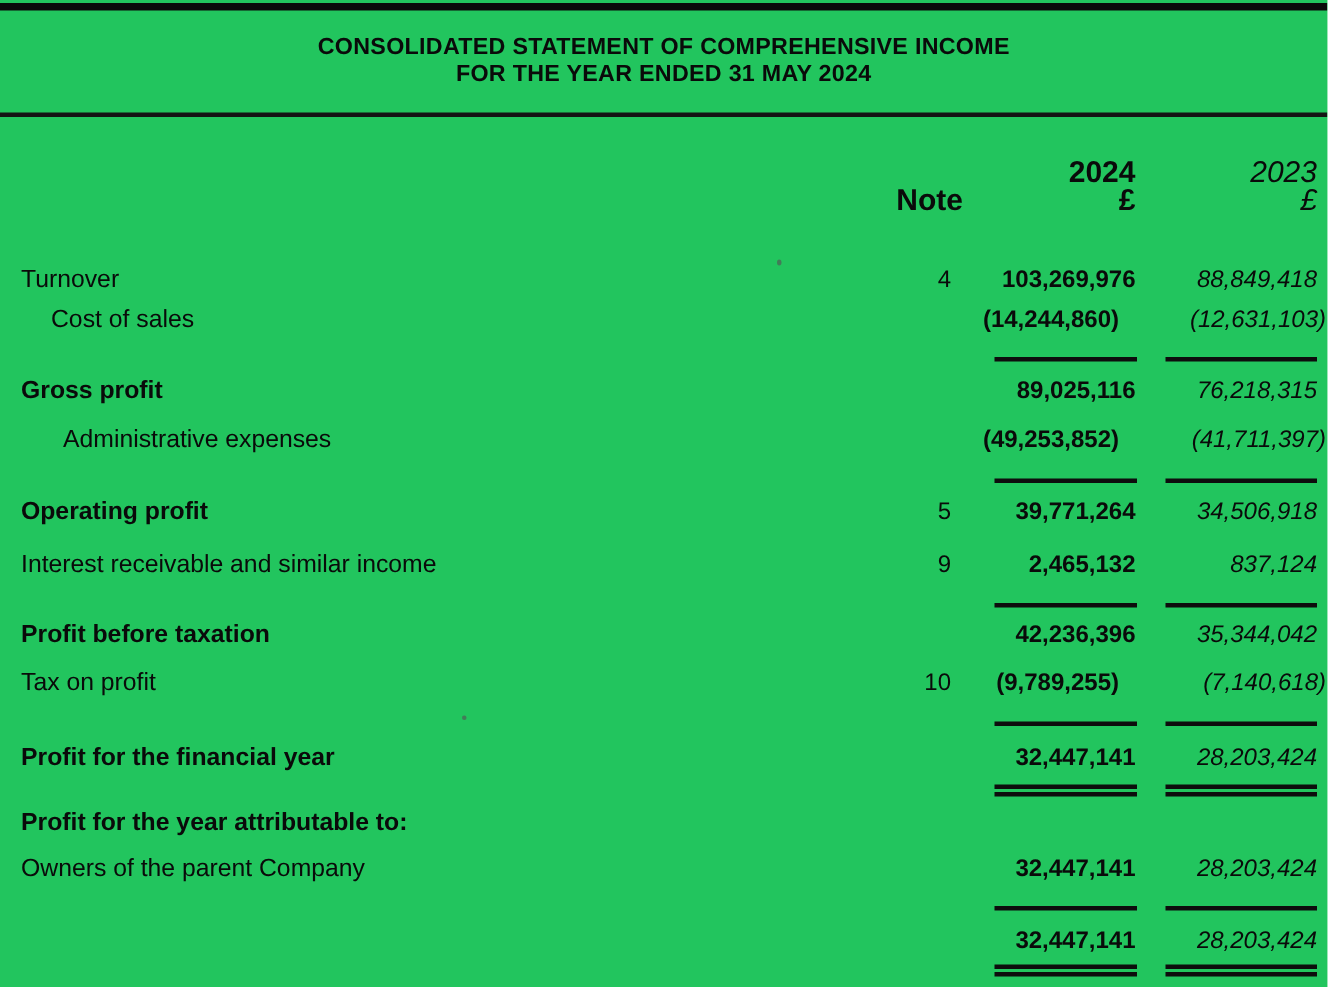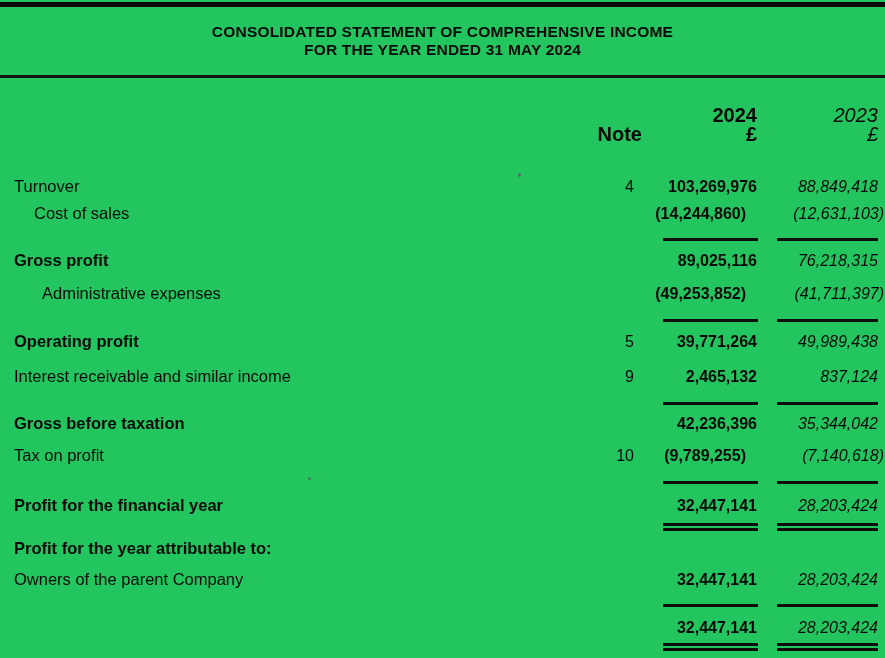--- a/index.html
+++ b/index.html
@@ -131,32 +131,32 @@
         <div class="cell label">Administrative expenses</div>
         <div class="cell v2024 paren">(49,253,852)</div>
         <div class="cell v2023 paren">(41,711,397)</div>
       </div>
       <div class="colrule c24" style="top: 319px;"></div>
       <div class="colrule c23" style="top: 319px;"></div>
       <div class="row" style="top: 333px; padding-left: 43px;">
         <div class="cell label bold">Operating profit</div>
         <div class="cell note">5</div>
         <div class="cell v2024">39,771,264</div>
-        <div class="cell v2023">49,989,438</div>
+        <div class="cell v2023">34,506,918</div>
       </div>
       <div class="row" style="top: 368px;">
         <div class="cell label">Interest receivable and similar income</div>
         <div class="cell note">9</div>
         <div class="cell v2024">2,465,132</div>
         <div class="cell v2023">837,124</div>
       </div>
       <div class="colrule c24" style="top: 402px;"></div>
       <div class="colrule c23" style="top: 402px;"></div>
       <div class="row" style="top: 415px;">
-        <div class="cell label bold">Gross before taxation</div>
+        <div class="cell label bold">Profit before taxation</div>
         <div class="cell v2024">42,236,396</div>
         <div class="cell v2023">35,344,042</div>
       </div>
       <div class="row" style="top: 447px;">
         <div class="cell label">Tax on profit</div>
         <div class="cell note">10</div>
         <div class="cell v2024 paren">(9,789,255)</div>
         <div class="cell v2023 paren">(7,140,618)</div>
       </div>
       <div class="colrule c24" style="top: 481px;"></div>

